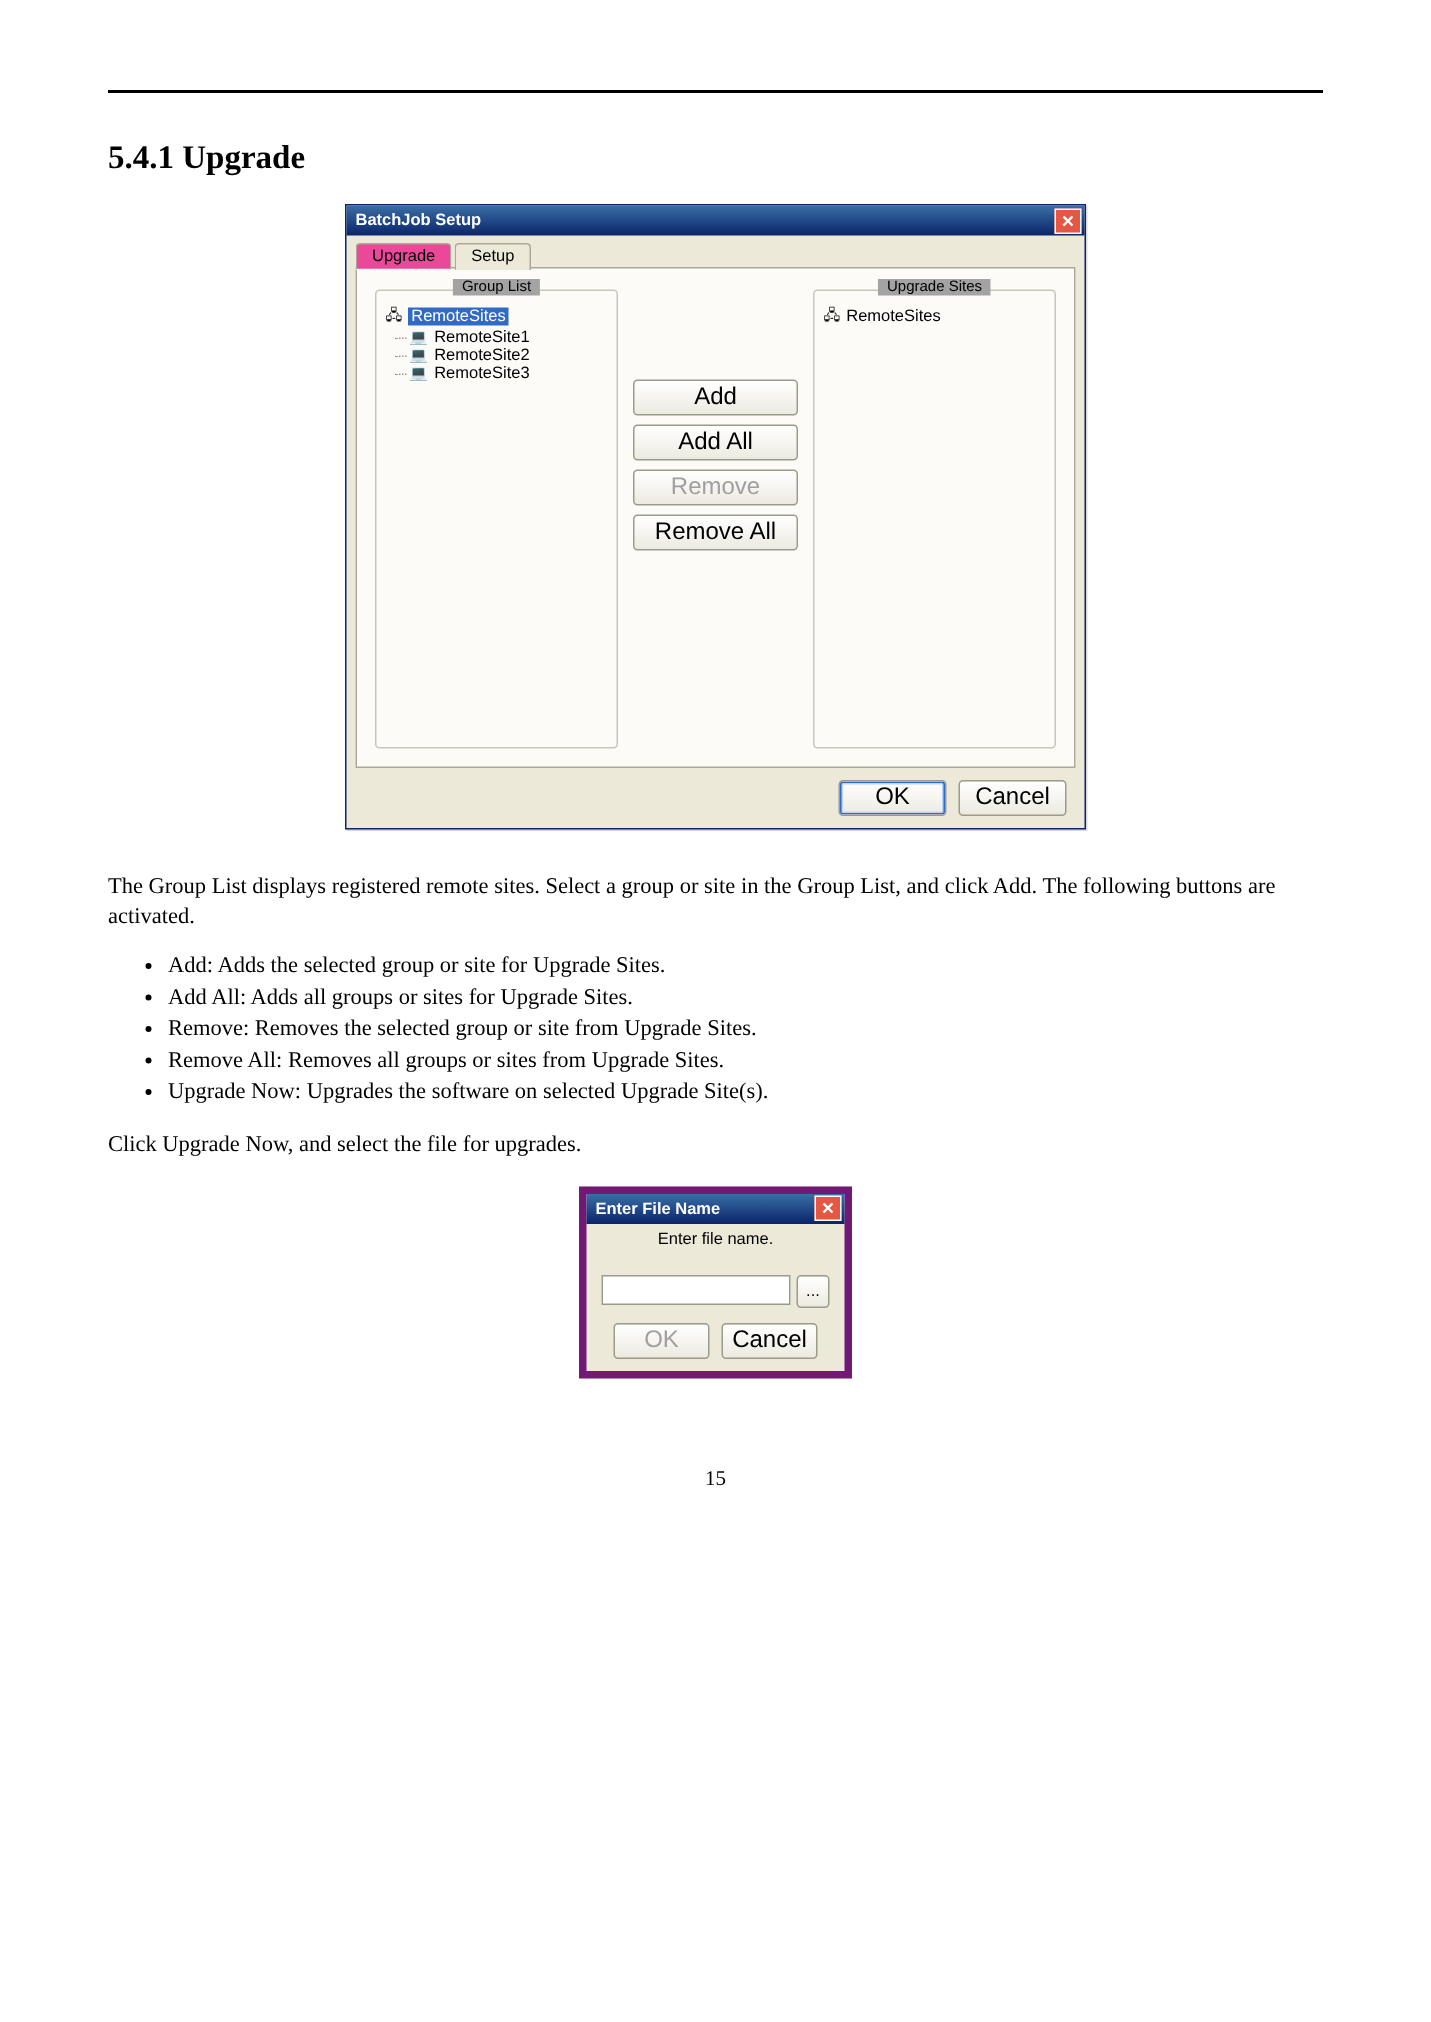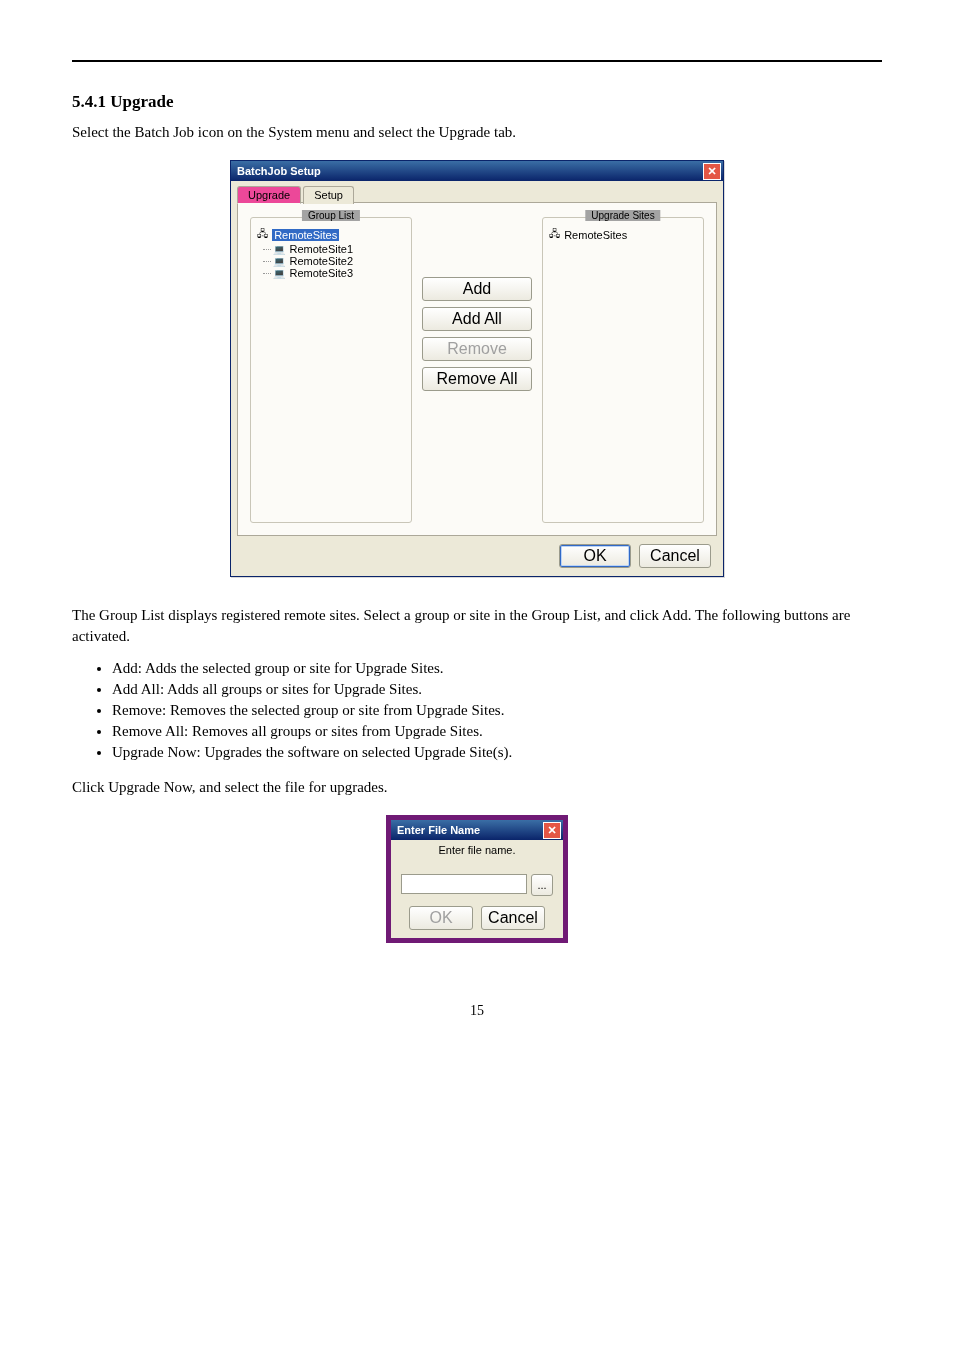--- a/index.html
+++ b/index.html
@@ -10,21 +10,21 @@
     width: 954px;
   }
   .page {
     padding: 60px 72px 80px 72px;
   }
   .rule {
     border-top: 2px solid #000;
     margin-bottom: 30px;
   }
   .section-title {
-    font-size: 17px;
+    font-size: 22px;
     font-weight: bold;
     margin: 18px 0 10px 0;
   }
   .body-text {
     font-size: 15px;
     line-height: 1.35;
     margin: 0 0 12px 0;
   }
   ul.bullets {
     margin: 6px 0 14px 22px;
@@ -213,21 +213,20 @@
     margin-top: 60px;
   }
 </style>
 </head>
 <body>
 
 <div class="page">
   <div class="rule"></div>
 
   <div class="section-title">5.4.1 Upgrade</div>
-  <p class="body-text">Select the Batch Job icon on the System menu and select the Upgrade tab.</p>
 
   <div class="fig-wrap">
     <div class="win">
       <div class="titlebar">
         <span>BatchJob Setup</span>
         <div class="close-btn">
           <span>✕</span>
         </div>
       </div>
       <div class="win-body">

